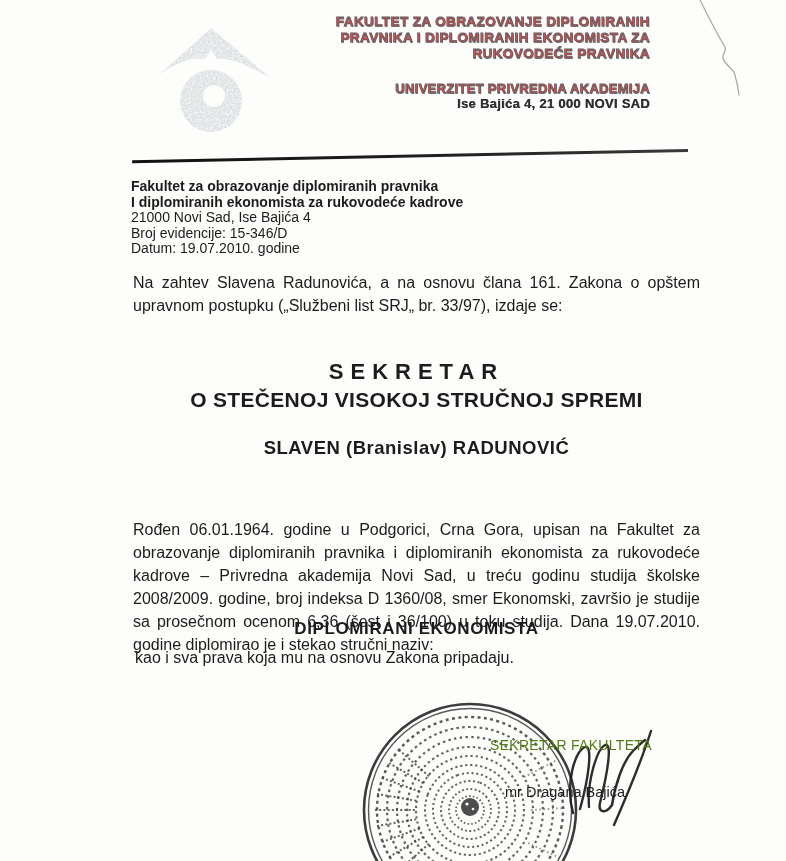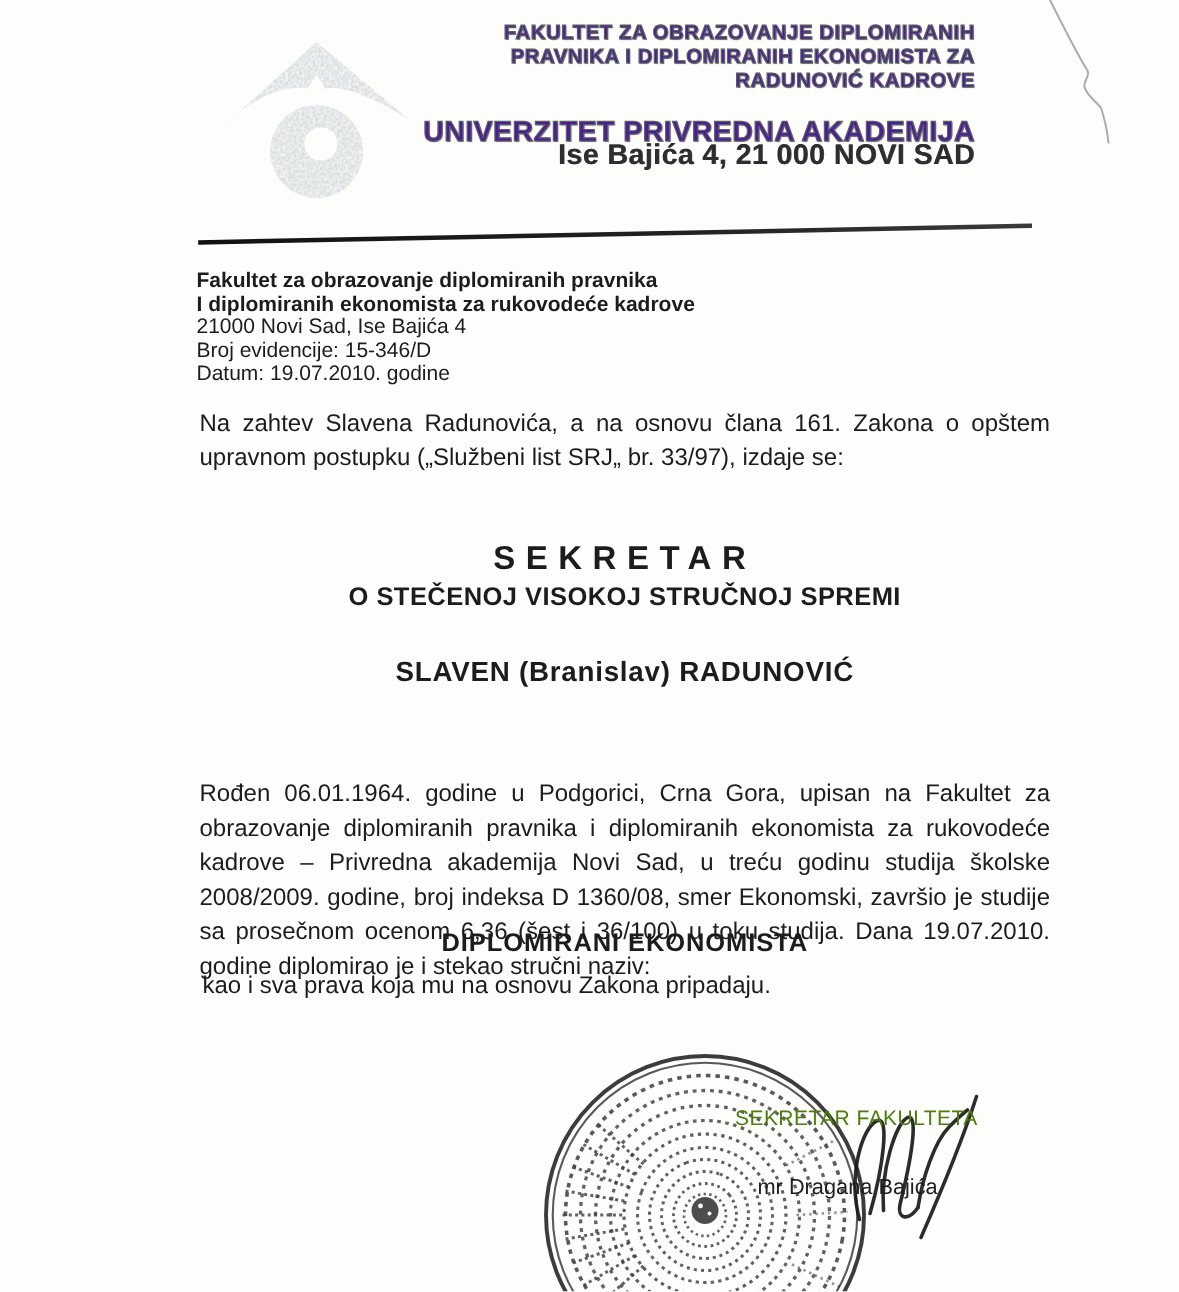--- a/index.html
+++ b/index.html
@@ -14,23 +14,23 @@
     color: #1c1c1c;
   }
   
   .letterhead {
     position: absolute;
     top: 14px;
     right: 136px;
     text-align: right;
   }
   .lh-org { font-size: 13.5px; line-height: 16px; font-weight: 800; letter-spacing: 0.4px; }
-  .lh-uni { margin-top: 20px; font-size: 19px; line-height: 14.5px; font-weight: 800; letter-spacing: 0.3px; }
+  .lh-uni { margin-top: 20px; font-size: 13px; line-height: 14.5px; font-weight: 800; letter-spacing: 0.3px; }
   .lh-faded {
-    color: #4c1d95;
+    color: #ef4444;
     -webkit-text-stroke: 0.8px #5a6063;
     text-shadow: 0.6px 0.6px 0.6px #7d8284;
     text-align: right;
   }
   .lh-solid { color: #2c2e2f; text-shadow: 0.4px 0.4px 0 #55585a; }
   .logo { position: absolute; left: 138px; top: 12px; }
   
   .rule {
     position: absolute;
     left: 132px;
@@ -43,21 +43,21 @@
   }
   
   .sender { position: absolute; left: 131px; top: 179px; font-size: 14px; line-height: 15.6px; }
   .sender .b { font-weight: 700; }
   
   .para { position: absolute; left: 133px; width: 567px; font-size: 16px; line-height: 23px; text-align: justify; }
   .intro { top: 271px; }
   .body-text { top: 482px; margin-top: 36px; }
   .center-col { position: absolute; left: 133px; width: 567px; text-align: center; }
   .cert-title { top: 359px; font-size: 22px; font-weight: 800; letter-spacing: 7px; }
-  .cert-subtitle { top: 388px; font-size: 17px; font-weight: 700; letter-spacing: 0.3px; }
+  .cert-subtitle { top: 388px; font-size: 21px; font-weight: 700; letter-spacing: 0.3px; }
   .student-name { top: 437px; font-size: 18.5px; font-weight: 700; letter-spacing: 0.5px; }
   .degree { top: 619px; font-size: 17px; font-weight: 800; letter-spacing: 0.6px; }
   .closing { position: absolute; left: 135px; top: 649px; font-size: 16px; }
   
   .stamp { position: absolute; left: 358px; top: 698px; opacity: 0.93; }
   .sig { position: absolute; left: 545px; top: 725px; }
   .sig-role { position: absolute; left: 490px; top: 737px; font-size: 14px; letter-spacing: 0.3px; color: #4d7c0f; }
   .sig-name { position: absolute; left: 505px; top: 784px; font-size: 14.5px; color: #1e1e1e; }
   .scratch { position: absolute; left: 688px; top: 0; }
 </style>
@@ -81,21 +81,21 @@
     <g filter="url(#grain)">
       <path d="M73,16 L135,68 C110,52 90,45 79,47 L73,38 L67,47 C52,44 30,53 11,72 Z" fill="#9aa4a9"></path>
       <path d="M73,58 a31,31 0 1 0 0.1,0 Z M76,73 a11,11 0 1 1 -0.1,0 Z" fill="#9aa4a9" fill-rule="evenodd"></path>
     </g>
   </svg>
 
   <div class="letterhead">
     <div class="lh-org">
       <div class="lh-faded">FAKULTET ZA OBRAZOVANJE DIPLOMIRANIH</div>
       <div class="lh-faded">PRAVNIKA I DIPLOMIRANIH EKONOMISTA ZA</div>
-      <div class="lh-faded">RADUNOVIĆ KADROVE</div>
+      <div class="lh-faded">RUKOVODEĆE PRAVNIKA</div>
     </div>
     <div class="lh-uni">
       <div class="lh-faded">UNIVERZITET PRIVREDNA AKADEMIJA</div>
       <div class="lh-solid">Ise Bajića 4, 21 000 NOVI SAD</div>
     </div>
   </div>
 
   <div class="rule"></div>
 
   <div class="sender">

